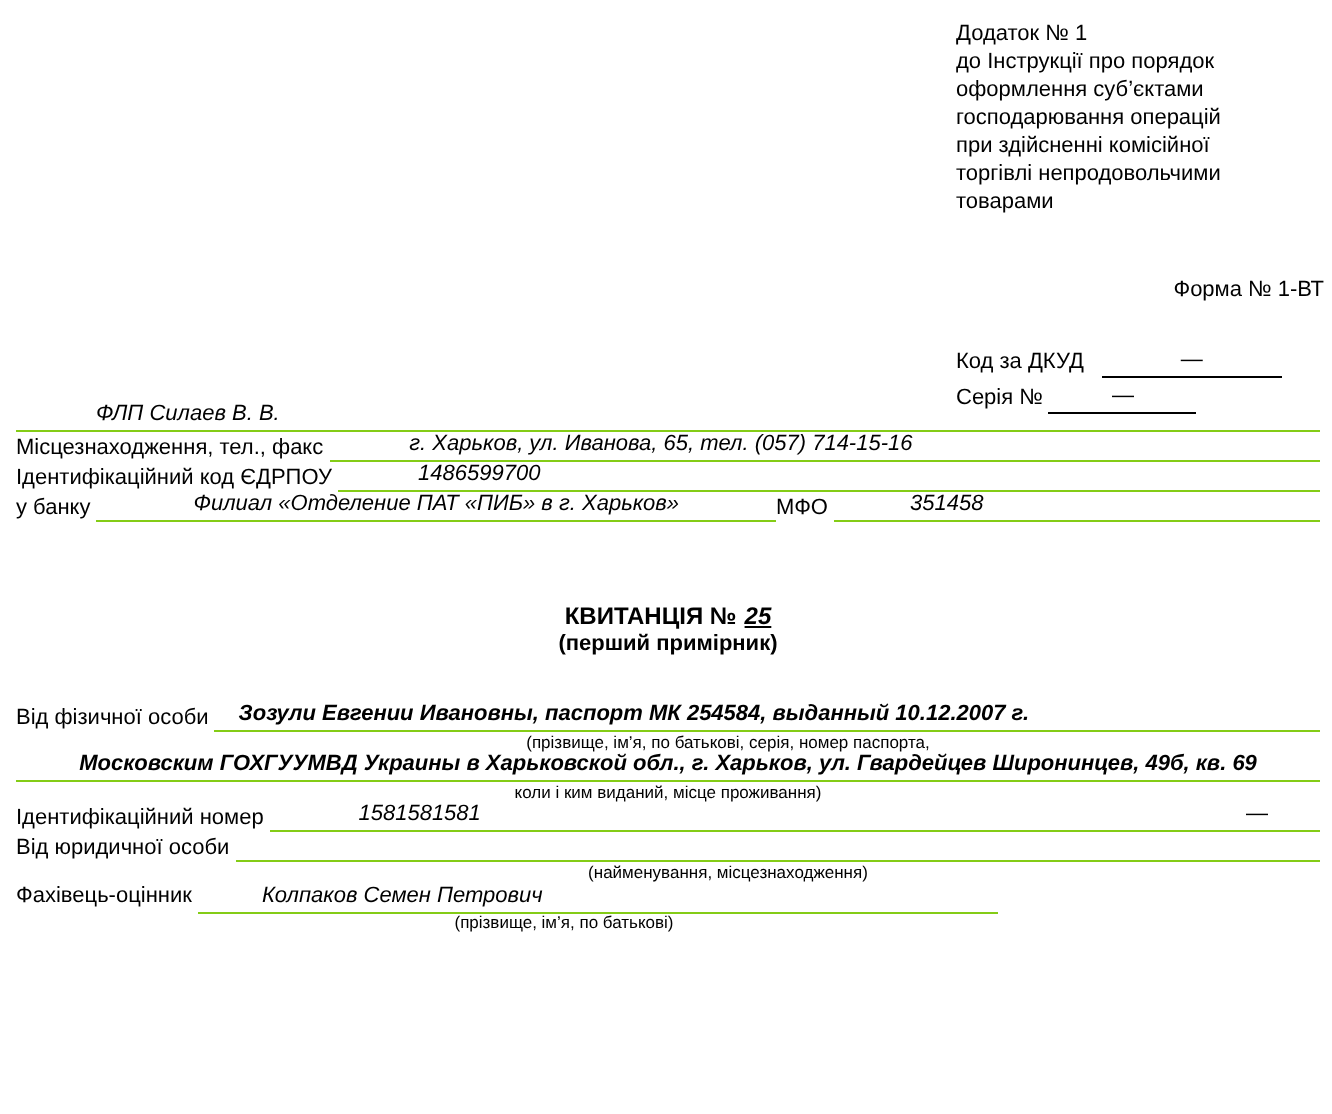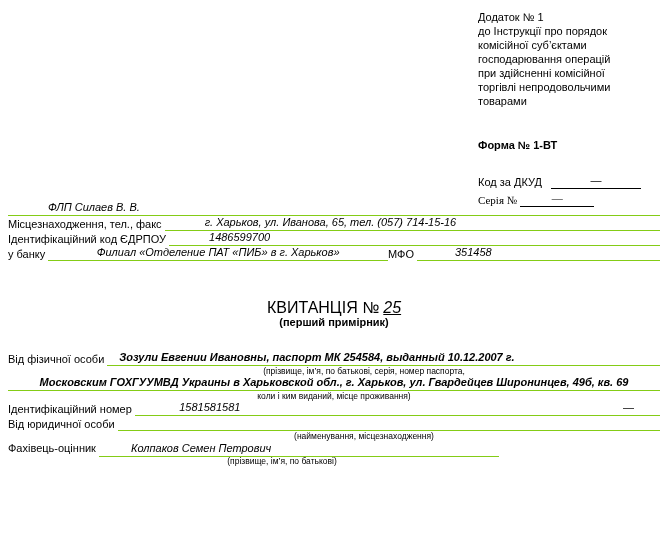--- a/index.html
+++ b/index.html
@@ -2,23 +2,23 @@
 <html><head>
 <meta charset="utf-8">
 <style>
   html,body{margin:0;padding:0;}
   body{
     width:666px;height:557px;background:#ffffff;color:#000;
     font-family:"Liberation Sans",sans-serif;font-size:11px;
     position:relative;overflow:hidden;
   }
   .header-block{position:absolute;left:478px;top:10px;width:184px;line-height:14px;}
-  .form-number{font-weight:bold;margin-top:30px;}
-  .code-row{display:flex;align-items:center;margin-top:22px;}
-  .code-row + .code-row{margin-top:3px;font-family:Liberation Serif, serif;}
+  .form-number{font-weight:normal;margin-top:30px;text-align:right;}
+  .code-row{display:flex;align-items:flex-start;margin-top:22px;}
+  .code-row + .code-row{margin-top:3px;}
   .label{white-space:nowrap;padding-right:3px;}
   .code-cell{border-bottom:1px solid #000;text-align:center;height:14px;line-height:13px;}
   .dkud-cell{width:90px;margin-left:6px;}
   .seria-cell{width:74px;}
 
   .body-block{position:absolute;left:8px;top:201px;right:6px;}
   .field-row{display:flex;align-items:flex-end;height:15px;line-height:14px;}
   .fill{flex:1;border-bottom:1px solid #84cc16;font-style:italic;white-space:nowrap;overflow:hidden;height:15px;line-height:14px;}
   .fill.pad{padding-left:40px;}
   .fill.pad-sm{padding-left:12px;}
@@ -26,42 +26,42 @@
   .fill.mfo{flex:0 0 205px;padding-left:38px;}
   .fill.fixed-id{flex:0 0 150px;text-align:center;}
   .fill.dash-end{text-align:right;padding-right:26px;font-style:normal;}
   .bold{font-weight:bold;}
 
   .hint{font-size:8.5px;line-height:10px;height:10px;text-align:center;}
   .hint.offset{padding-left:60px;}
   .hint.appraiser-hint{width:368px;margin-left:90px;}
 
   .title-block{text-align:center;margin-top:40px;}
-  .title{font-weight:normal;font-size:16px;line-height:14px;}
+  .title{font-weight:bold;font-size:12px;line-height:14px;}
   .title .prefix{margin-right:4px;}
   .title .num{font-style:italic;text-decoration:underline;}
   .subtitle{font-weight:bold;font-size:11px;line-height:13px;margin-top:1px;}
 
   .commission-row{display:flex;align-items:flex-end;height:15px;margin-top:22px;line-height:14px;}
   .fill.day{flex:0 0 22px;text-align:center;}
   .fill.month{flex:0 0 95px;text-align:center;margin-left:5px;}
   .fill.year{flex:0 0 58px;text-align:center;margin-left:4px;}
   .suffix-label{margin-left:4px;white-space:nowrap;}
 
   .section{margin-top:22px;}
   .appraiser-row{display:flex;align-items:flex-start;height:15px;line-height:14px;}
   .fill.appraiser{flex:0 0 368px;padding-left:32px;}
 </style>
 </head>
 <body>
 
 <div class="header-block">
   <div>Додаток № 1</div>
   <div>до Інструкції про порядок</div>
-  <div>комісійної суб’єктами</div>
+  <div>оформлення суб’єктами</div>
   <div>господарювання операцій</div>
   <div>при здійсненні комісійної</div>
   <div>торгівлі непродовольчими</div>
   <div>товарами</div>
   <div class="form-number">Форма № 1-ВТ</div>
   <div class="code-row">
     <span class="label">Код за ДКУД</span>
     <span class="code-cell dkud-cell">—</span>
   </div>
   <div class="code-row">

